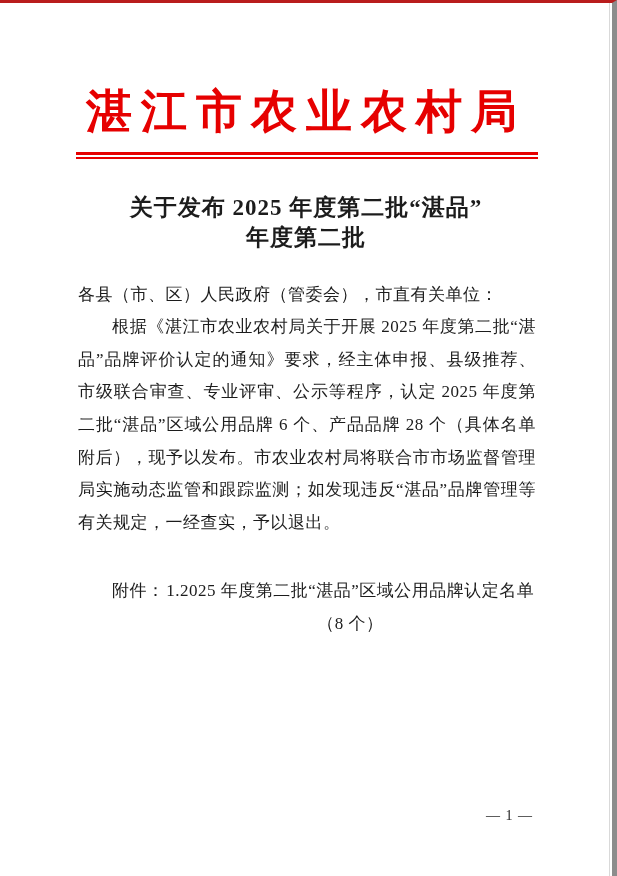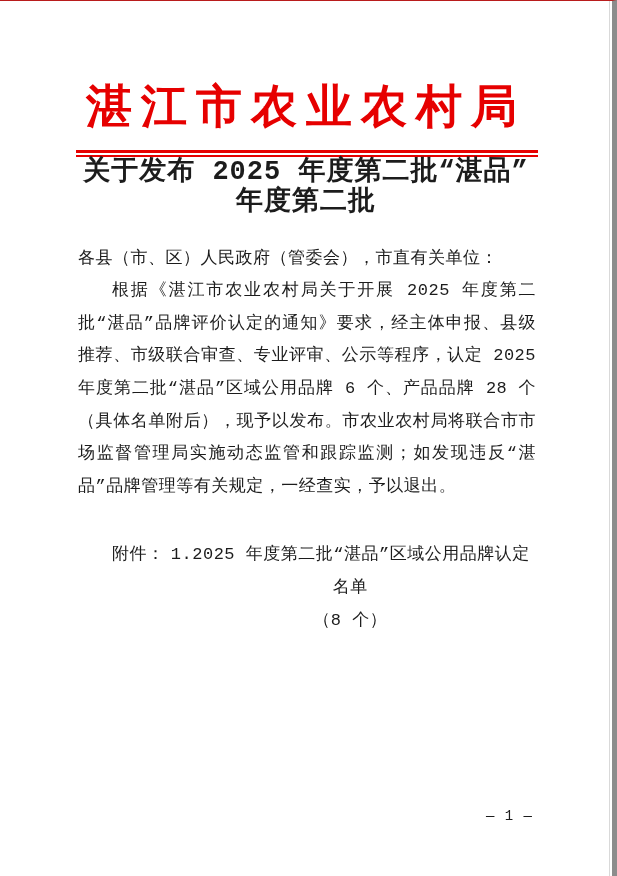--- a/index.html
+++ b/index.html
@@ -4,23 +4,23 @@
 <style>
   * { margin:0; padding:0; box-sizing:border-box; }
   html, body { background:#ffffff; }
   body { width:617px; }
 
   .page {
     position:relative;
     width:617px;
     height:876px;
     background:#ffffff;
-    border-top:1px solid #b91c1c;
+    border-top:3px solid #b91c1c;
     border-right:5px solid #8c8c8c;
-    font-family:Liberation Mono, monospace;
+    font-family:Liberation Serif, serif;
     color:#1c1c1c;
     overflow:hidden;
   }
   .page::after {            
     content:"";
     position:absolute;
     top:0; right:2px;
     width:1px; height:100%;
     background:#d9d9d9;
   }
@@ -46,22 +46,23 @@
   .doc-number {
     margin-top:44px;
     padding-right:84px;
     text-align:right;
     font-size:17px;
     line-height:24px;
     letter-spacing:1px;
   }
 
   .doc-title {
+    margin-top:34px;
     text-align:center;
-    font-size:27px;
+    font-size:23px;
     font-weight:bold;
     line-height:30px;
     letter-spacing:1px;
   }
 
   .content {
     margin:26px 76px 0 78px;
     font-size:17px;
     line-height:32.6px;
     text-align:justify;

